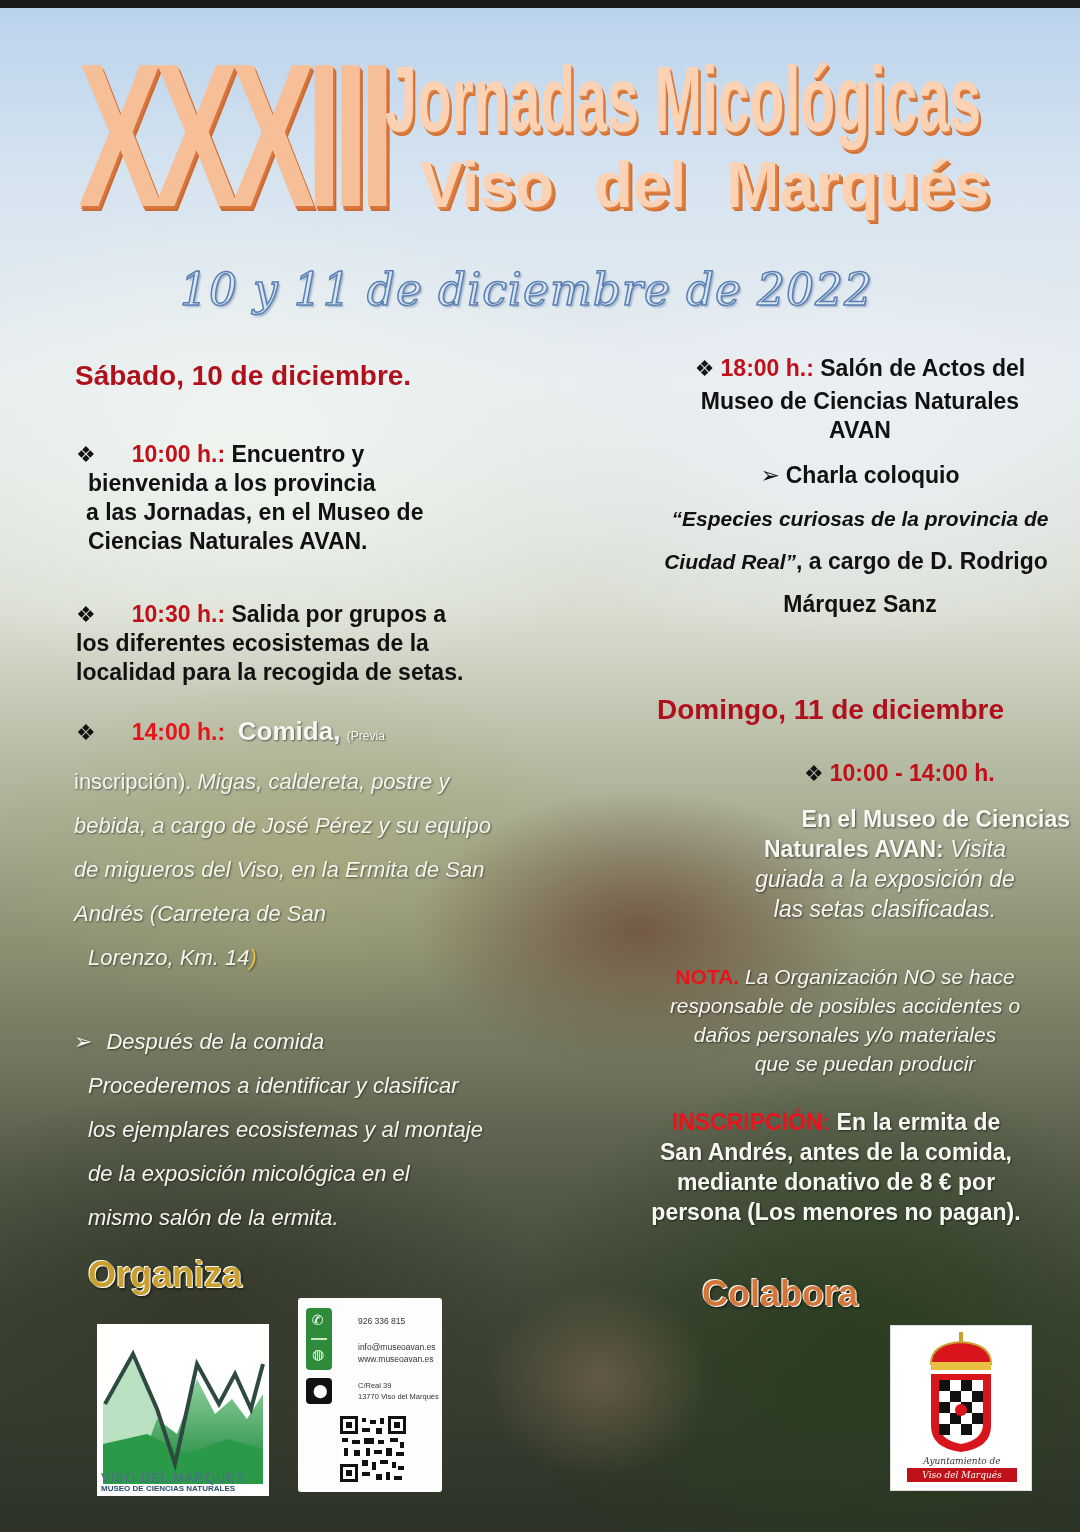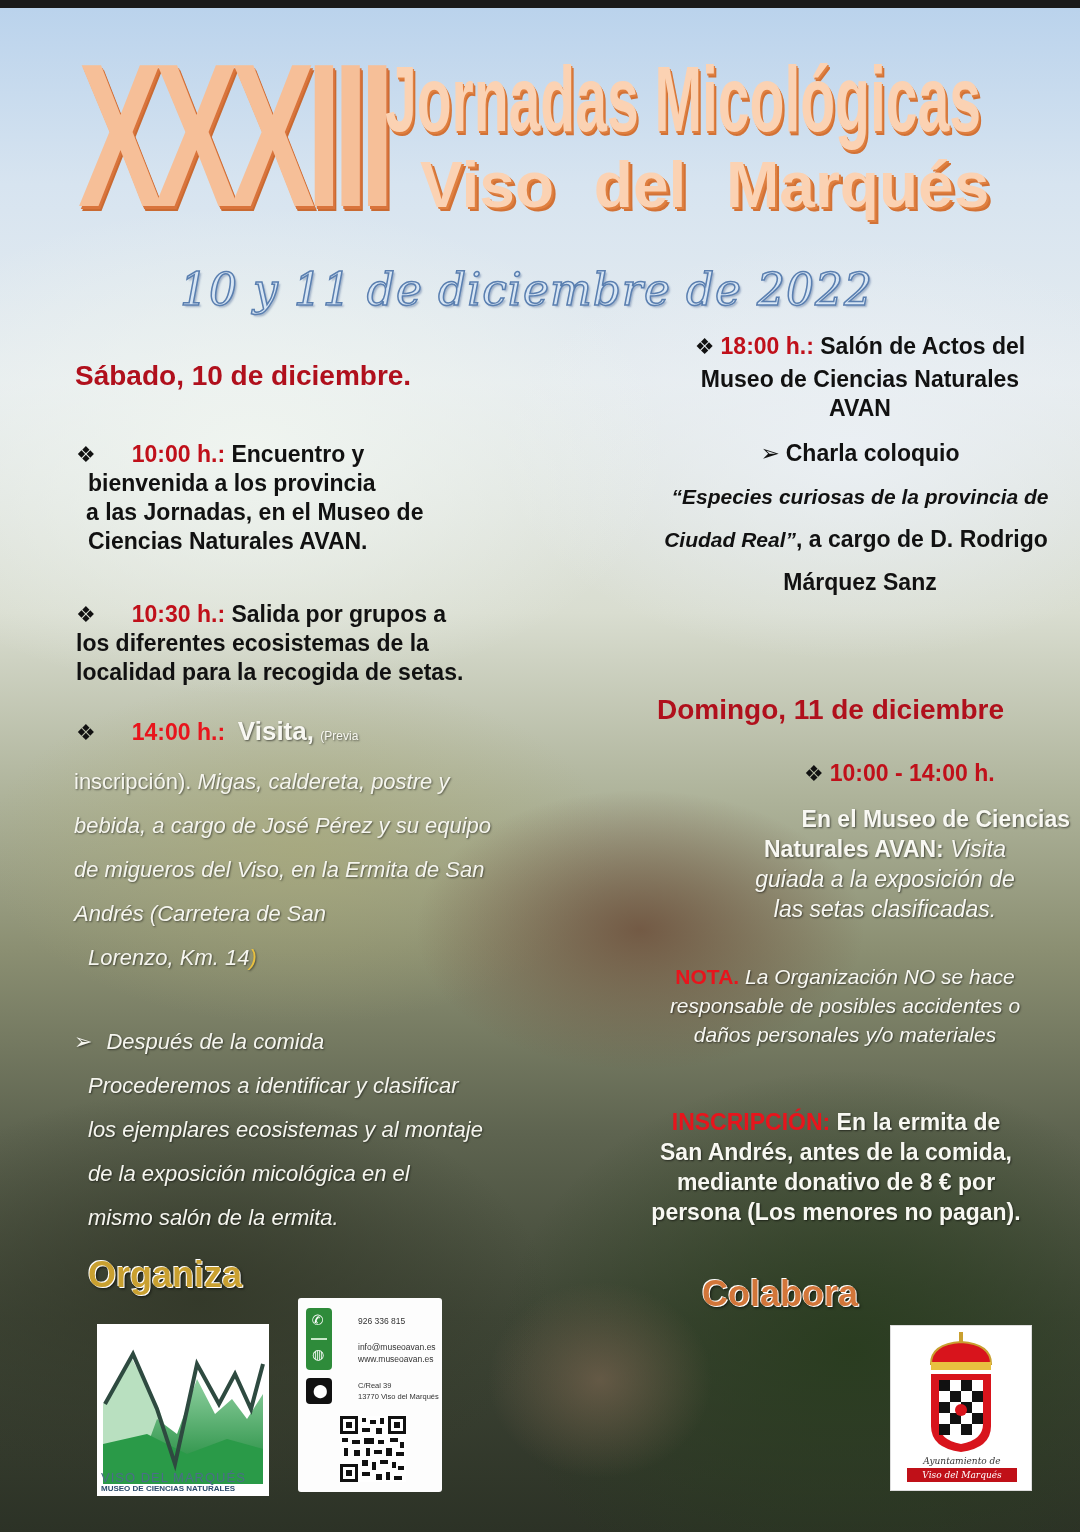--- a/index.html
+++ b/index.html
@@ -107,40 +107,40 @@
 </div>
 
 <div class="para" style="left:76px; top:600px;">
   <div><span class="diamond">❖</span><span style="display:inline-block;width:30px"></span><span class="red">10:30 h.:</span> <span>Salida por grupos a</span></div>
   <div>los diferentes ecosistemas de la</div>
   <div>localidad para la recogida de setas.</div>
 </div>
 
 <div style="position:absolute; left:76px; top:716px; font-size:23px; white-space:nowrap;">
   <span class="diamond">❖</span><span style="display:inline-block;width:30px"></span><span class="bold bright-red">14:00 h.:</span>&nbsp;
-  <span class="bold white" style="font-size:26px">Visita,</span>
+  <span class="bold white" style="font-size:26px">Comida,</span>
   <span class="white" style="font-size:12px">(Previa</span>
 </div>
 <div class="left-ital" style="top:760px; white-space:nowrap;">
   <div><span style="font-style:normal">inscripción).</span> <span>Migas, caldereta, postre y</span></div>
   <div>bebida, a cargo de José Pérez y su equipo</div>
   <div>de migueros del  Viso, en la Ermita de San</div>
   <div>Andrés (Carretera de San</div>
   <div style="padding-left:14px"><span>Lorenzo, Km. 14</span><span style="color:#e8c040">)</span></div>
 </div>
 
 <div class="left-ital" style="top:1020px; white-space:nowrap;">
   <div><span style="font-style:normal; margin-right:14px">➢</span><span>Después de la comida</span></div>
   <div style="padding-left:14px">Procederemos a identificar y clasificar</div>
   <div style="padding-left:14px">los ejemplares  ecosistemas y al montaje</div>
   <div style="padding-left:14px">de  la  exposición micológica en el</div>
   <div style="padding-left:14px">mismo salón de la ermita.</div>
 </div>
 
-<div class="para" style="left:650px; top:332px; width:420px; text-align:center;">
+<div class="para" style="left:650px; top:354px; width:420px; text-align:center;">
   <div style="padding-left:0"><span class="diamond">❖</span><span class="red">18:00 h.:</span> <span>Salón de Actos del</span></div>
   <div style="margin-top:4px">Museo de Ciencias Naturales</div>
   <div style="margin-top:0">AVAN</div>
   <div style="margin-top:16px"><span style="margin-right:6px">➢</span><span>Charla coloquio</span></div>
   <div style="margin-top:14px; font-size:21px; font-style:italic">“Especies curiosas de la provincia de</div>
   <div style="margin-top:14px; white-space:nowrap; margin-left:-8px"><span style="font-size:21px; font-style:italic">Ciudad Real”</span><span>, a cargo de D. Rodrigo</span></div>
   <div style="margin-top:14px">Márquez Sanz</div>
 </div>
 
 <div class="day-heading" style="left:657px; top:694px;">Domingo, 11 de diciembre</div>
@@ -151,20 +151,21 @@
   <div class="bold" style="margin-left:-30px">En el Museo de Ciencias</div>
   <div><span class="bold">Naturales AVAN:</span> <span class="ital">Visita</span></div>
   <div class="ital">guiada a la exposición de</div>
   <div class="ital">las setas clasificadas.</div>
 </div>
 
 <div style="position:absolute; left:640px; top:962px; width:410px; text-align:center; font-style:italic; font-size:21px; line-height:29px;" class="white">
   <div><span class="bold bright-red" style="font-style:normal; text-shadow:none">NOTA.</span> <span>La  Organización NO se hace</span></div>
   <div>responsable de posibles accidentes o</div>
   <div>daños personales y/o materiales</div>
+  <div style="padding-left:40px">que se puedan producir</div>
 </div>
 
 <div style="position:absolute; left:628px; top:1107px; width:416px; text-align:center; font-weight:bold; font-size:23px; line-height:30px;" class="white">
   <div><span class="bright-red" style="text-shadow:none">INSCRIPCIÓN:</span> <span>En la ermita de</span></div>
   <div>San Andrés, antes de la comida,</div>
   <div>mediante donativo de 8 € por</div>
   <div>persona (Los menores no pagan).</div>
 </div>
 
 <div class="section-label" style="left:88px; top:1254px; color:#c9a030;">Organiza</div>

